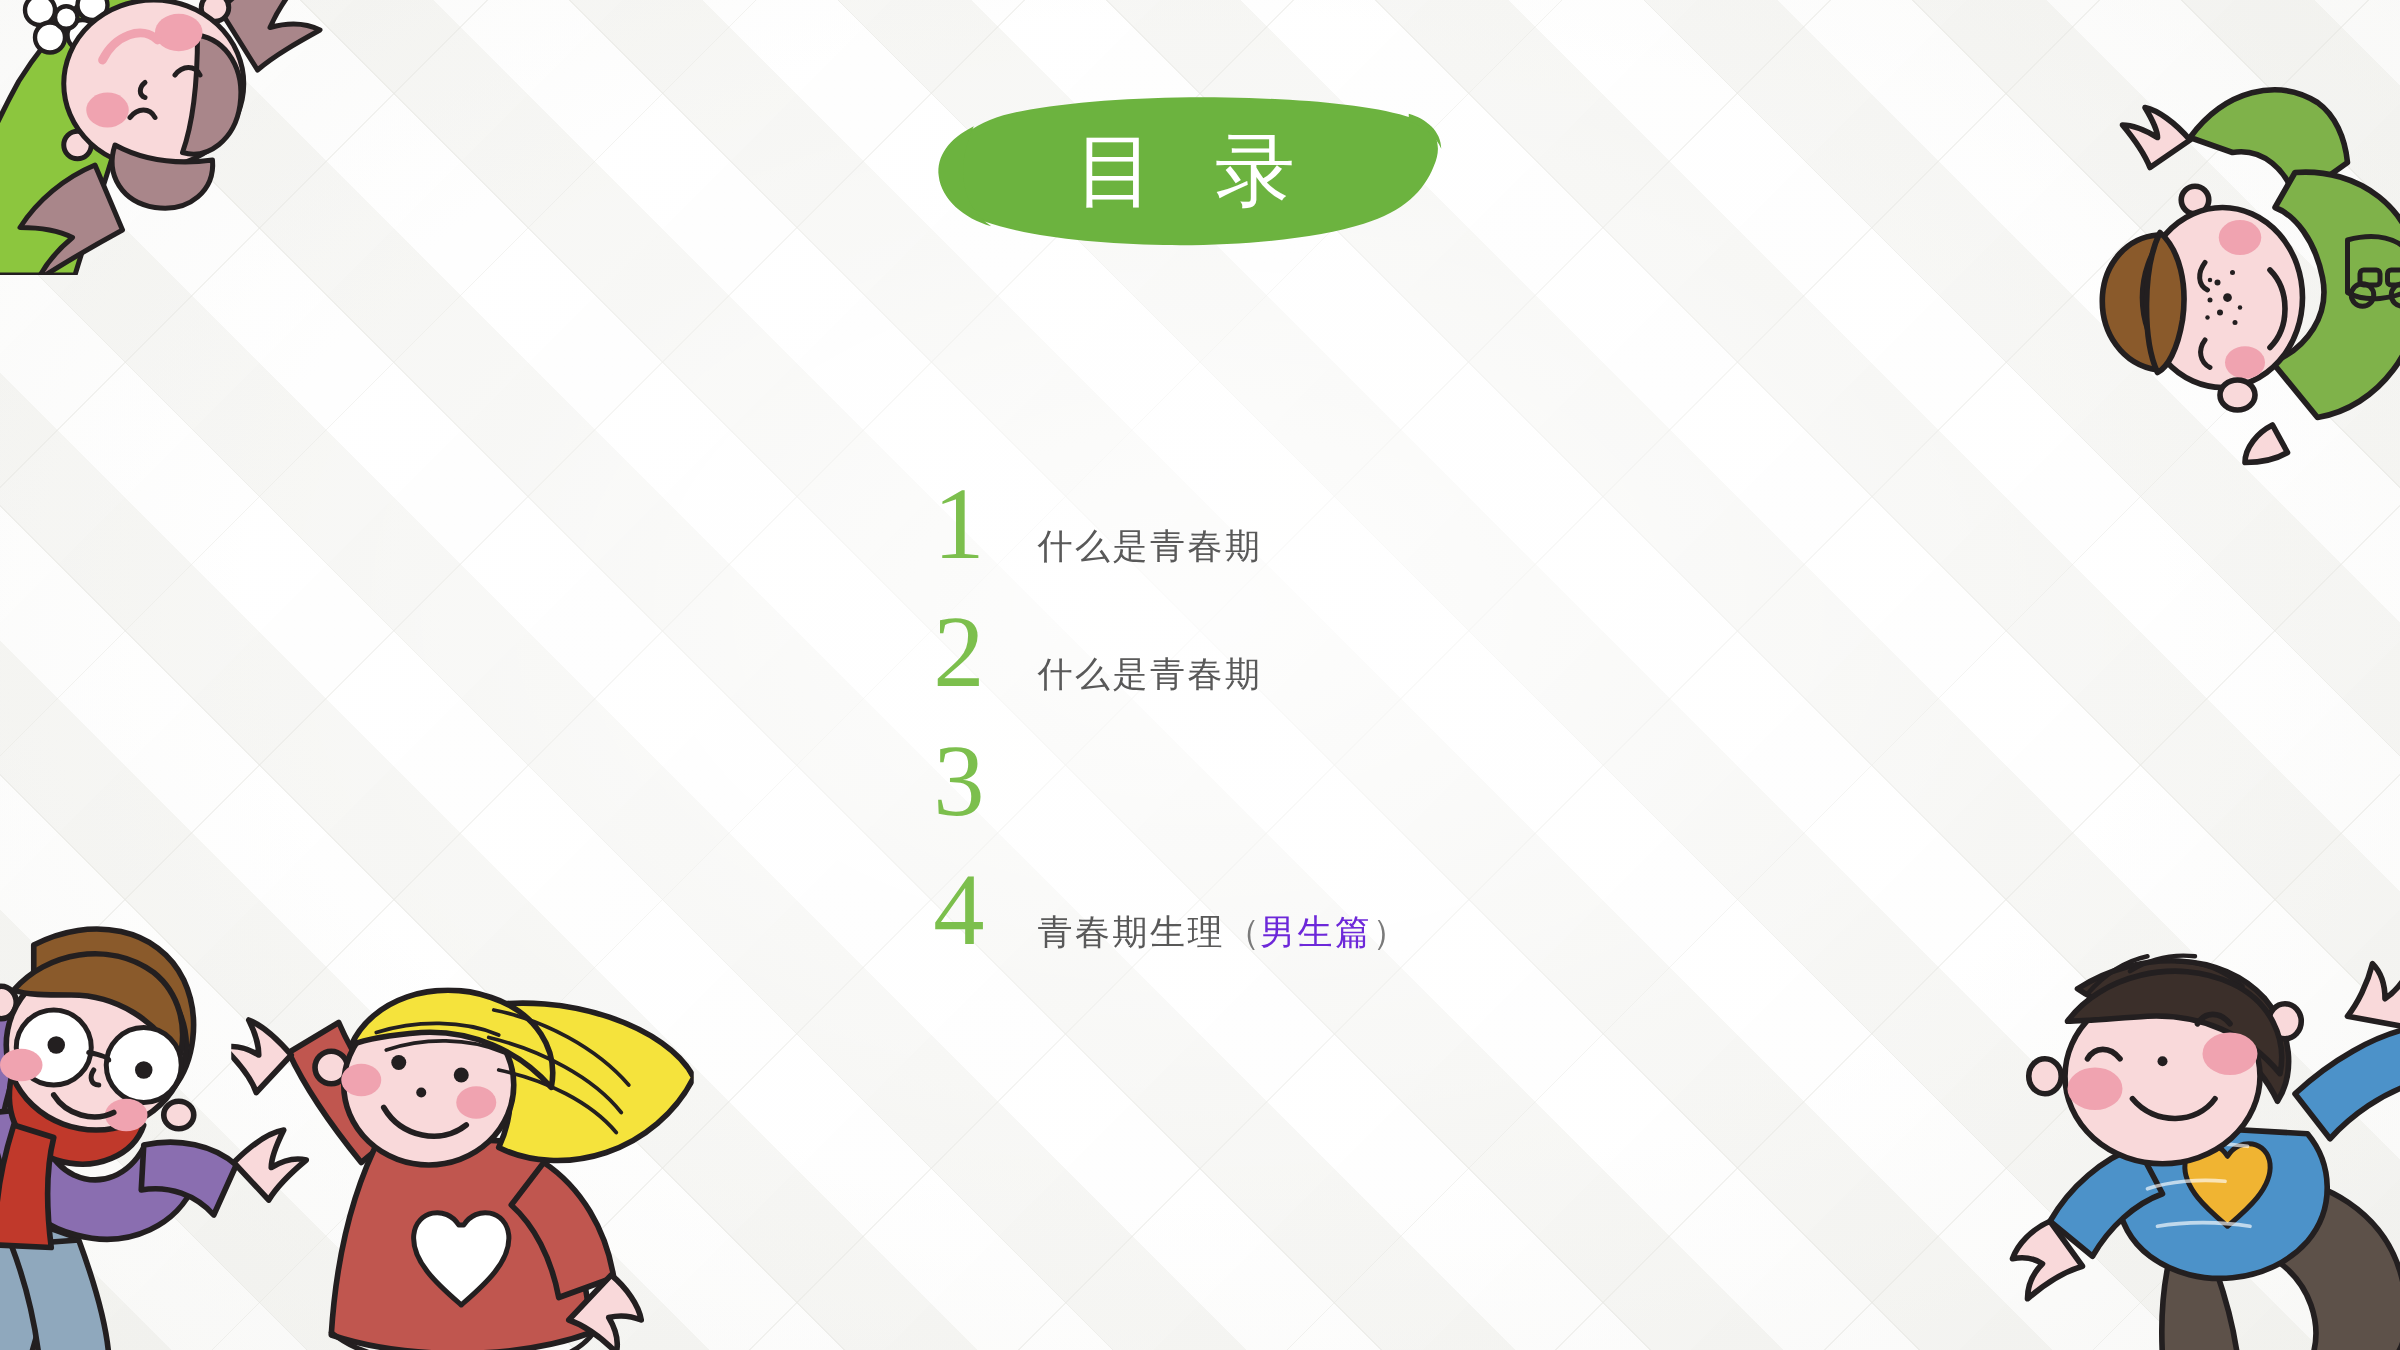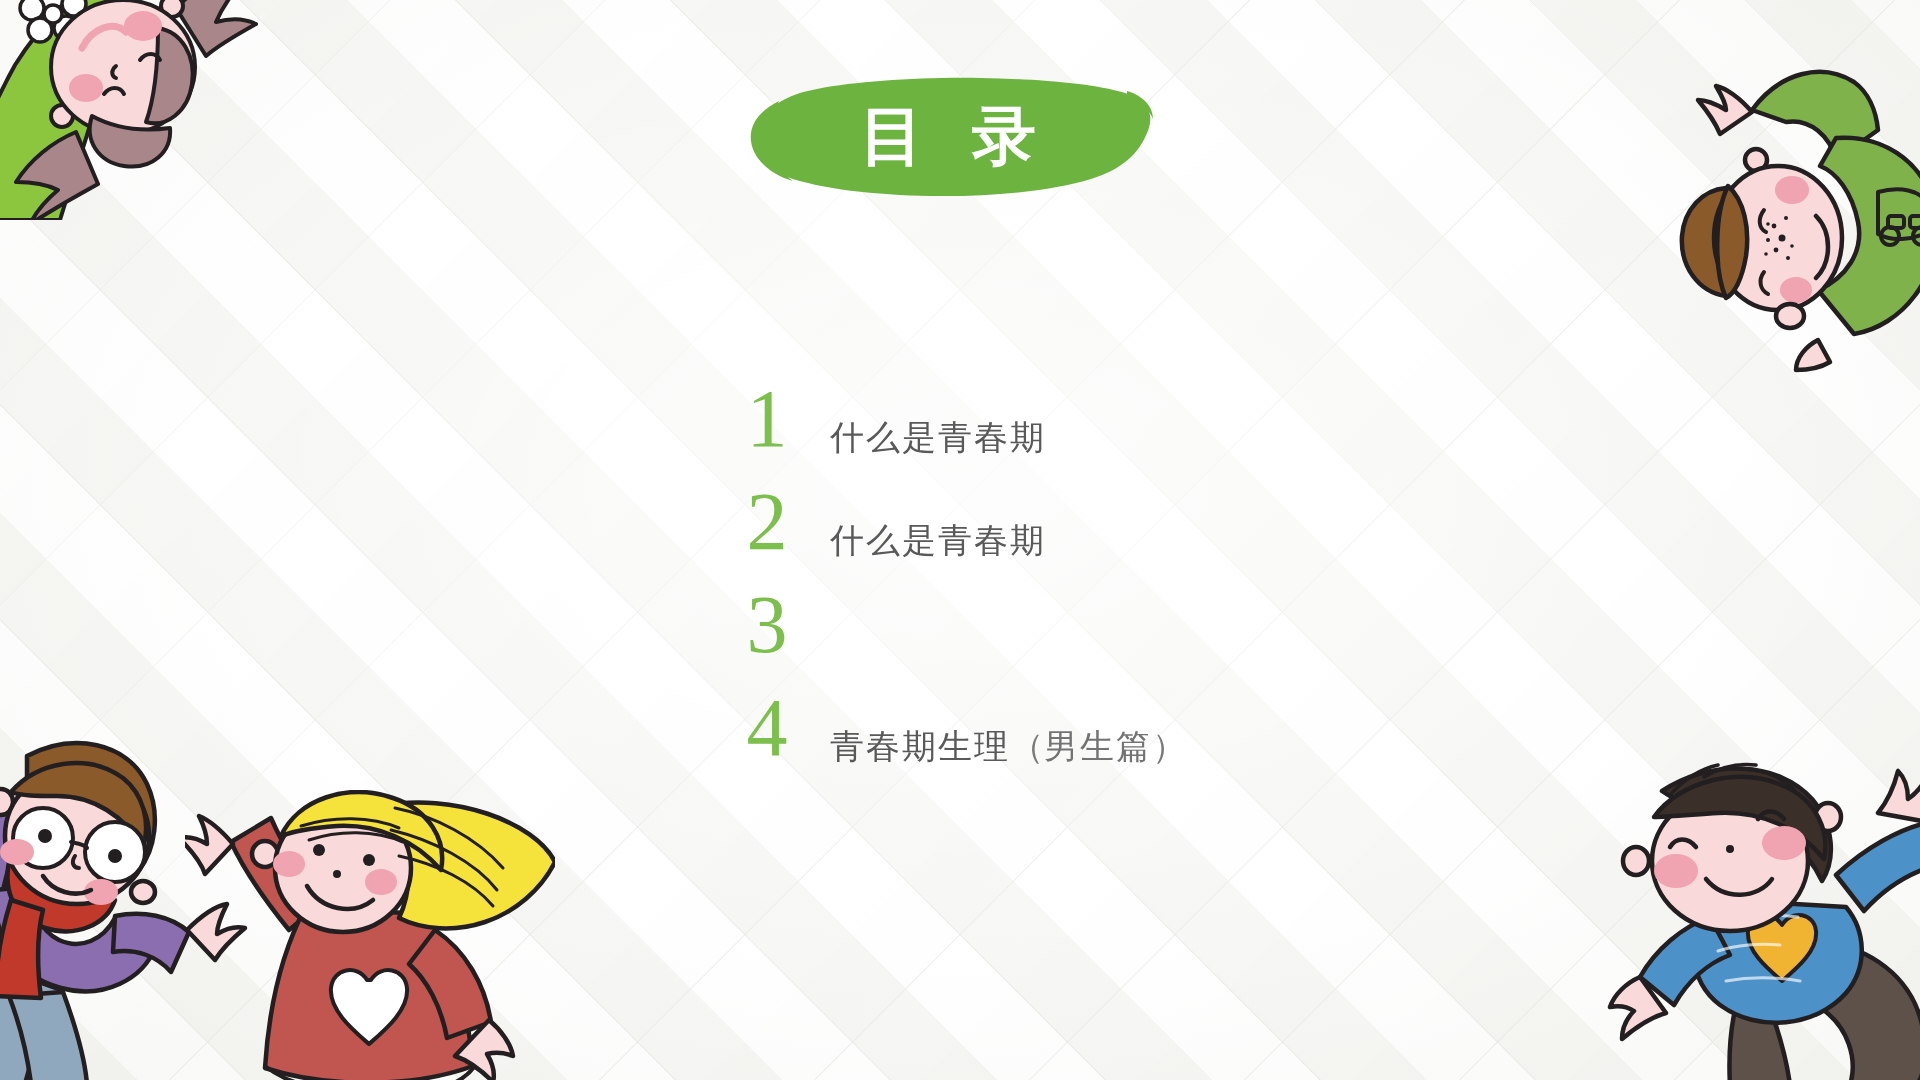--- a/index.html
+++ b/index.html
@@ -72,21 +72,21 @@
     position: absolute;
     left: 48px;
     top: 24px;
     width: 330px;
     text-align: center;
     color: #ffffff;
     font-family: "Liberation Serif", "DejaVu Serif", serif;
     font-size: 64px;
     letter-spacing: 16px;
     text-indent: 16px;
-    font-weight: 700;
+    font-weight: 400;
     line-height: 76px;
     white-space: nowrap;
   }
 
   
   .toc {
     position: absolute;
     left: 735px;
     top: 388px;
     width: 700px;
@@ -104,32 +104,32 @@
     font-family: "Liberation Serif", "DejaVu Serif", serif;
     font-size: 82px;
     line-height: 82px;
     color: #7cbf4d;
     font-weight: 400;
   }
   .toc-label {
     position: absolute;
     left: 95px;
     top: 28px;
-    font-size: 34px;
+    font-size: 28px;
     line-height: 42px;
     color: #595959;
     letter-spacing: 2px;
     white-space: nowrap;
   }
   .toc-paren {
     color: #7a7a7a;
     letter-spacing: 0;
   }
   .toc-tag-female { color: #e4677f; }
-  .toc-tag-male   { color: #737373; }
+  .toc-tag-male   { color: #6d28d9; }
 
   
   .char { position: absolute; }
   .char svg { display: block; }
 </style>
 </head>
 <body>
 
 <div id="slide">
 

